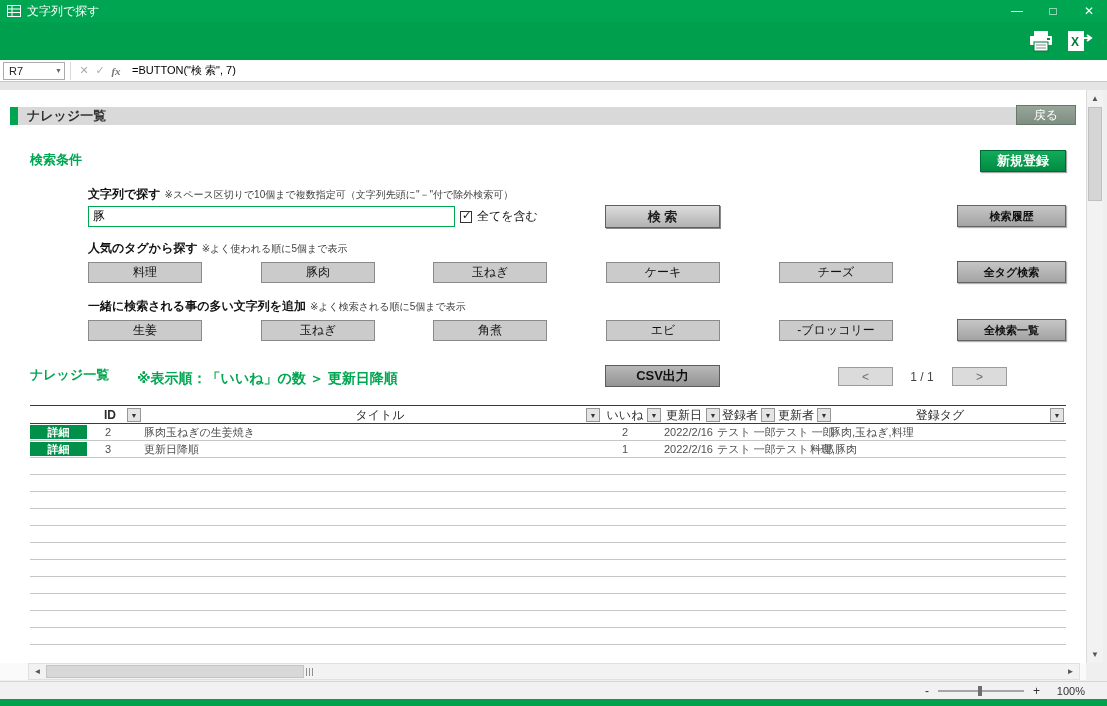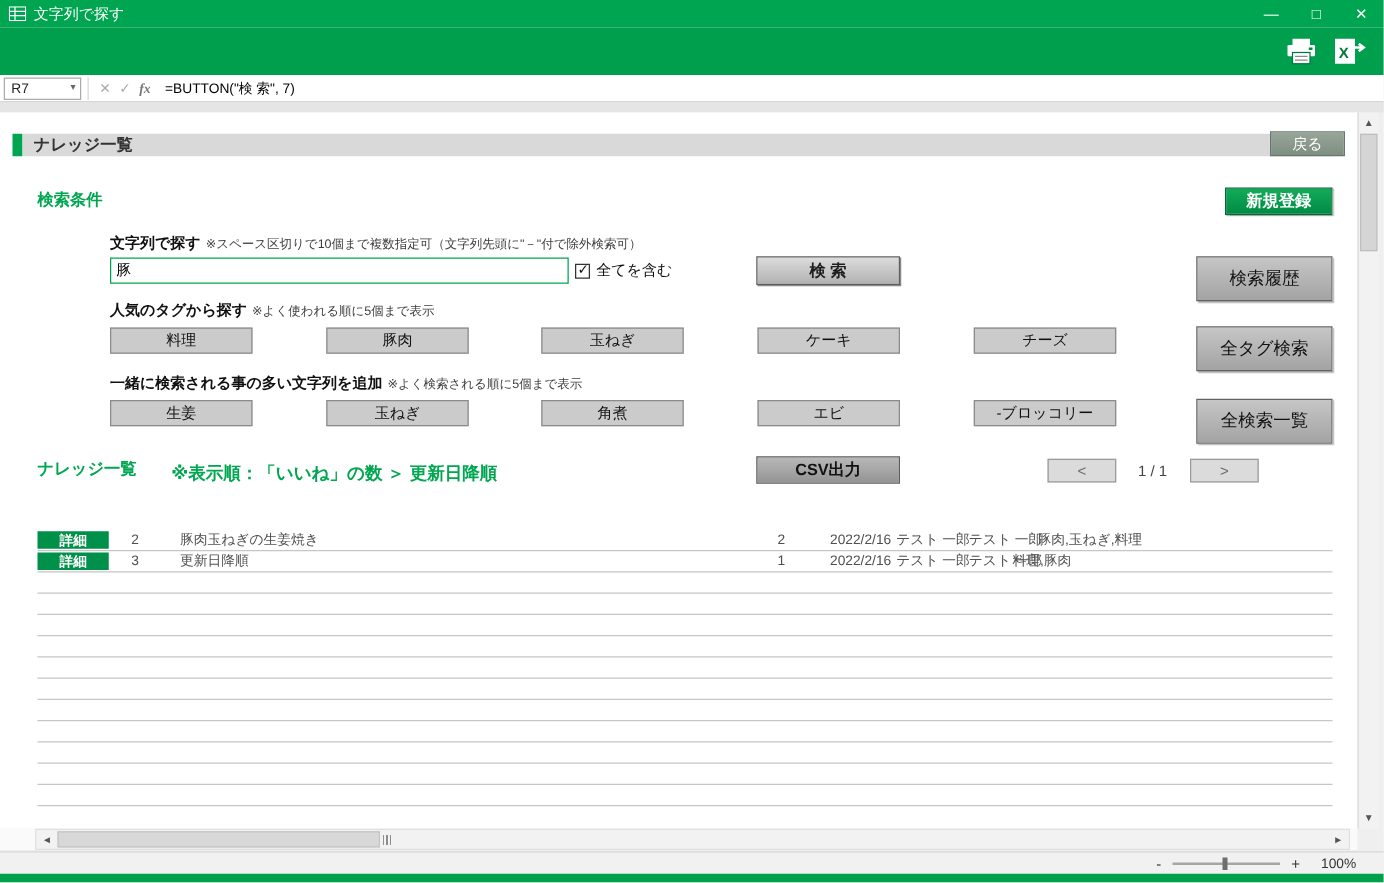--- a/index.html
+++ b/index.html
@@ -61,23 +61,23 @@
     border:1px solid #00A650; font-size:12px; padding-left:4px; color:#000;
     font-family:inherit; outline:none; background:#fff; }
   .cb-wrap { position:absolute; left:460px; top:118px; display:flex; align-items:center; }
   .cb { width:12px; height:12px; border:1px solid #333; background:#fff; position:relative; }
   .cb .check { position:absolute; left:1px; top:-3px; font-size:11px; font-weight:bold; color:#111; }
   .cb-label { font-size:12px; color:#111; margin-left:5px; }
 
   .big-gray-btn { position:absolute; left:605px; width:115px; height:23px;
     background:linear-gradient(#DCDCDC,#B2B2B2); border:1px solid #5F5F5F;
     box-shadow:1px 1px 0 #898989; font-size:13px; font-weight:bold; color:#1E1E1E; }
-  .right-btn { position:absolute; left:957px; width:109px; height:36px;
+  .right-btn { position:absolute; left:957px; width:109px; height:22px;
     background:linear-gradient(#C6C6C6,#A3A3A3); border:1px solid #636363;
-    box-shadow:1px 1px 1px rgba(0,0,0,.3); font-size:14px; font-weight:normal; color:#111; }
+    box-shadow:1px 1px 1px rgba(0,0,0,.3); font-size:11px; font-weight:bold; color:#111; }
   .gbtn { position:absolute; width:114px; height:21px; background:#CBCBCB;
     border:1px solid #8A8A8A; font-size:12px; color:#111; }
   .csv-btn { position:absolute; left:605px; top:275px; width:115px; height:22px;
     background:linear-gradient(#B8B8B8,#949494); border:1px solid #5C5C5C;
     font-size:13px; font-weight:bold; color:#111; }
   .pg-btn { position:absolute; top:277px; width:55px; height:19px; background:#DBDBDB;
     border:1px solid #9B9B9B; font-size:12px; color:#6E6E6E; }
   .pg-label { position:absolute; left:896px; top:277px; width:52px; height:19px;
     font-size:12px; color:#444; }
   .results-note { position:absolute; left:137px; top:280px; font-size:14px;
@@ -225,20 +225,36 @@
   <div class="gbtn cc" style="left:779px; top:230px;">-ブロッコリー</div>
   <div class="right-btn cc" style="top:229px;">全検索一覧</div>
 
   <div class="sec-title" style="left:30px; top:276px;">ナレッジ一覧</div>
   <div class="results-note">※表示順：「いいね」の数 ＞ 更新日降順</div>
   <div class="csv-btn cc">CSV出力</div>
   <div class="pg-btn cc" style="left:838px;">&lt;</div>
   <div class="pg-label cc">1 / 1</div>
   <div class="pg-btn cc" style="left:952px;">&gt;</div>
 
+  <div class="thead">
+    <div class="hl" style="left:60px;  width:40px; font-weight:bold;">ID</div>
+    <span class="fbtn" style="left:97px;">▼</span>
+    <div class="hl" style="left:120px; width:460px;">タイトル</div>
+    <span class="fbtn" style="left:556px;">▼</span>
+    <div class="hl" style="left:574px; width:42px;">いいね</div>
+    <span class="fbtn" style="left:617px;">▼</span>
+    <div class="hl" style="left:633px; width:42px;">更新日</div>
+    <span class="fbtn" style="left:676px;">▼</span>
+    <div class="hl" style="left:689px; width:42px;">登録者</div>
+    <span class="fbtn" style="left:731px;">▼</span>
+    <div class="hl" style="left:745px; width:42px;">更新者</div>
+    <span class="fbtn" style="left:787px;">▼</span>
+    <div class="hl" style="left:810px; width:200px;">登録タグ</div>
+    <span class="fbtn" style="left:1020px;">▼</span>
+  </div>
 
   <div class="tbody">
     <div class="trow">
       <div class="detail-btn cc">詳細</div>
       <div class="cell" style="left:58px; width:40px; text-align:center;">2</div>
       <div class="cell" style="left:114px;">豚肉玉ねぎの生姜焼き</div>
       <div class="cell" style="left:574px; width:42px; text-align:center;">2</div>
       <div class="cell" style="left:634px; width:52px;">2022/2/16</div>
       <div class="cell" style="left:687px; width:56px;">テスト 一郎</div>
       <div class="cell" style="left:745px; width:53px;">テスト 一郎</div>

